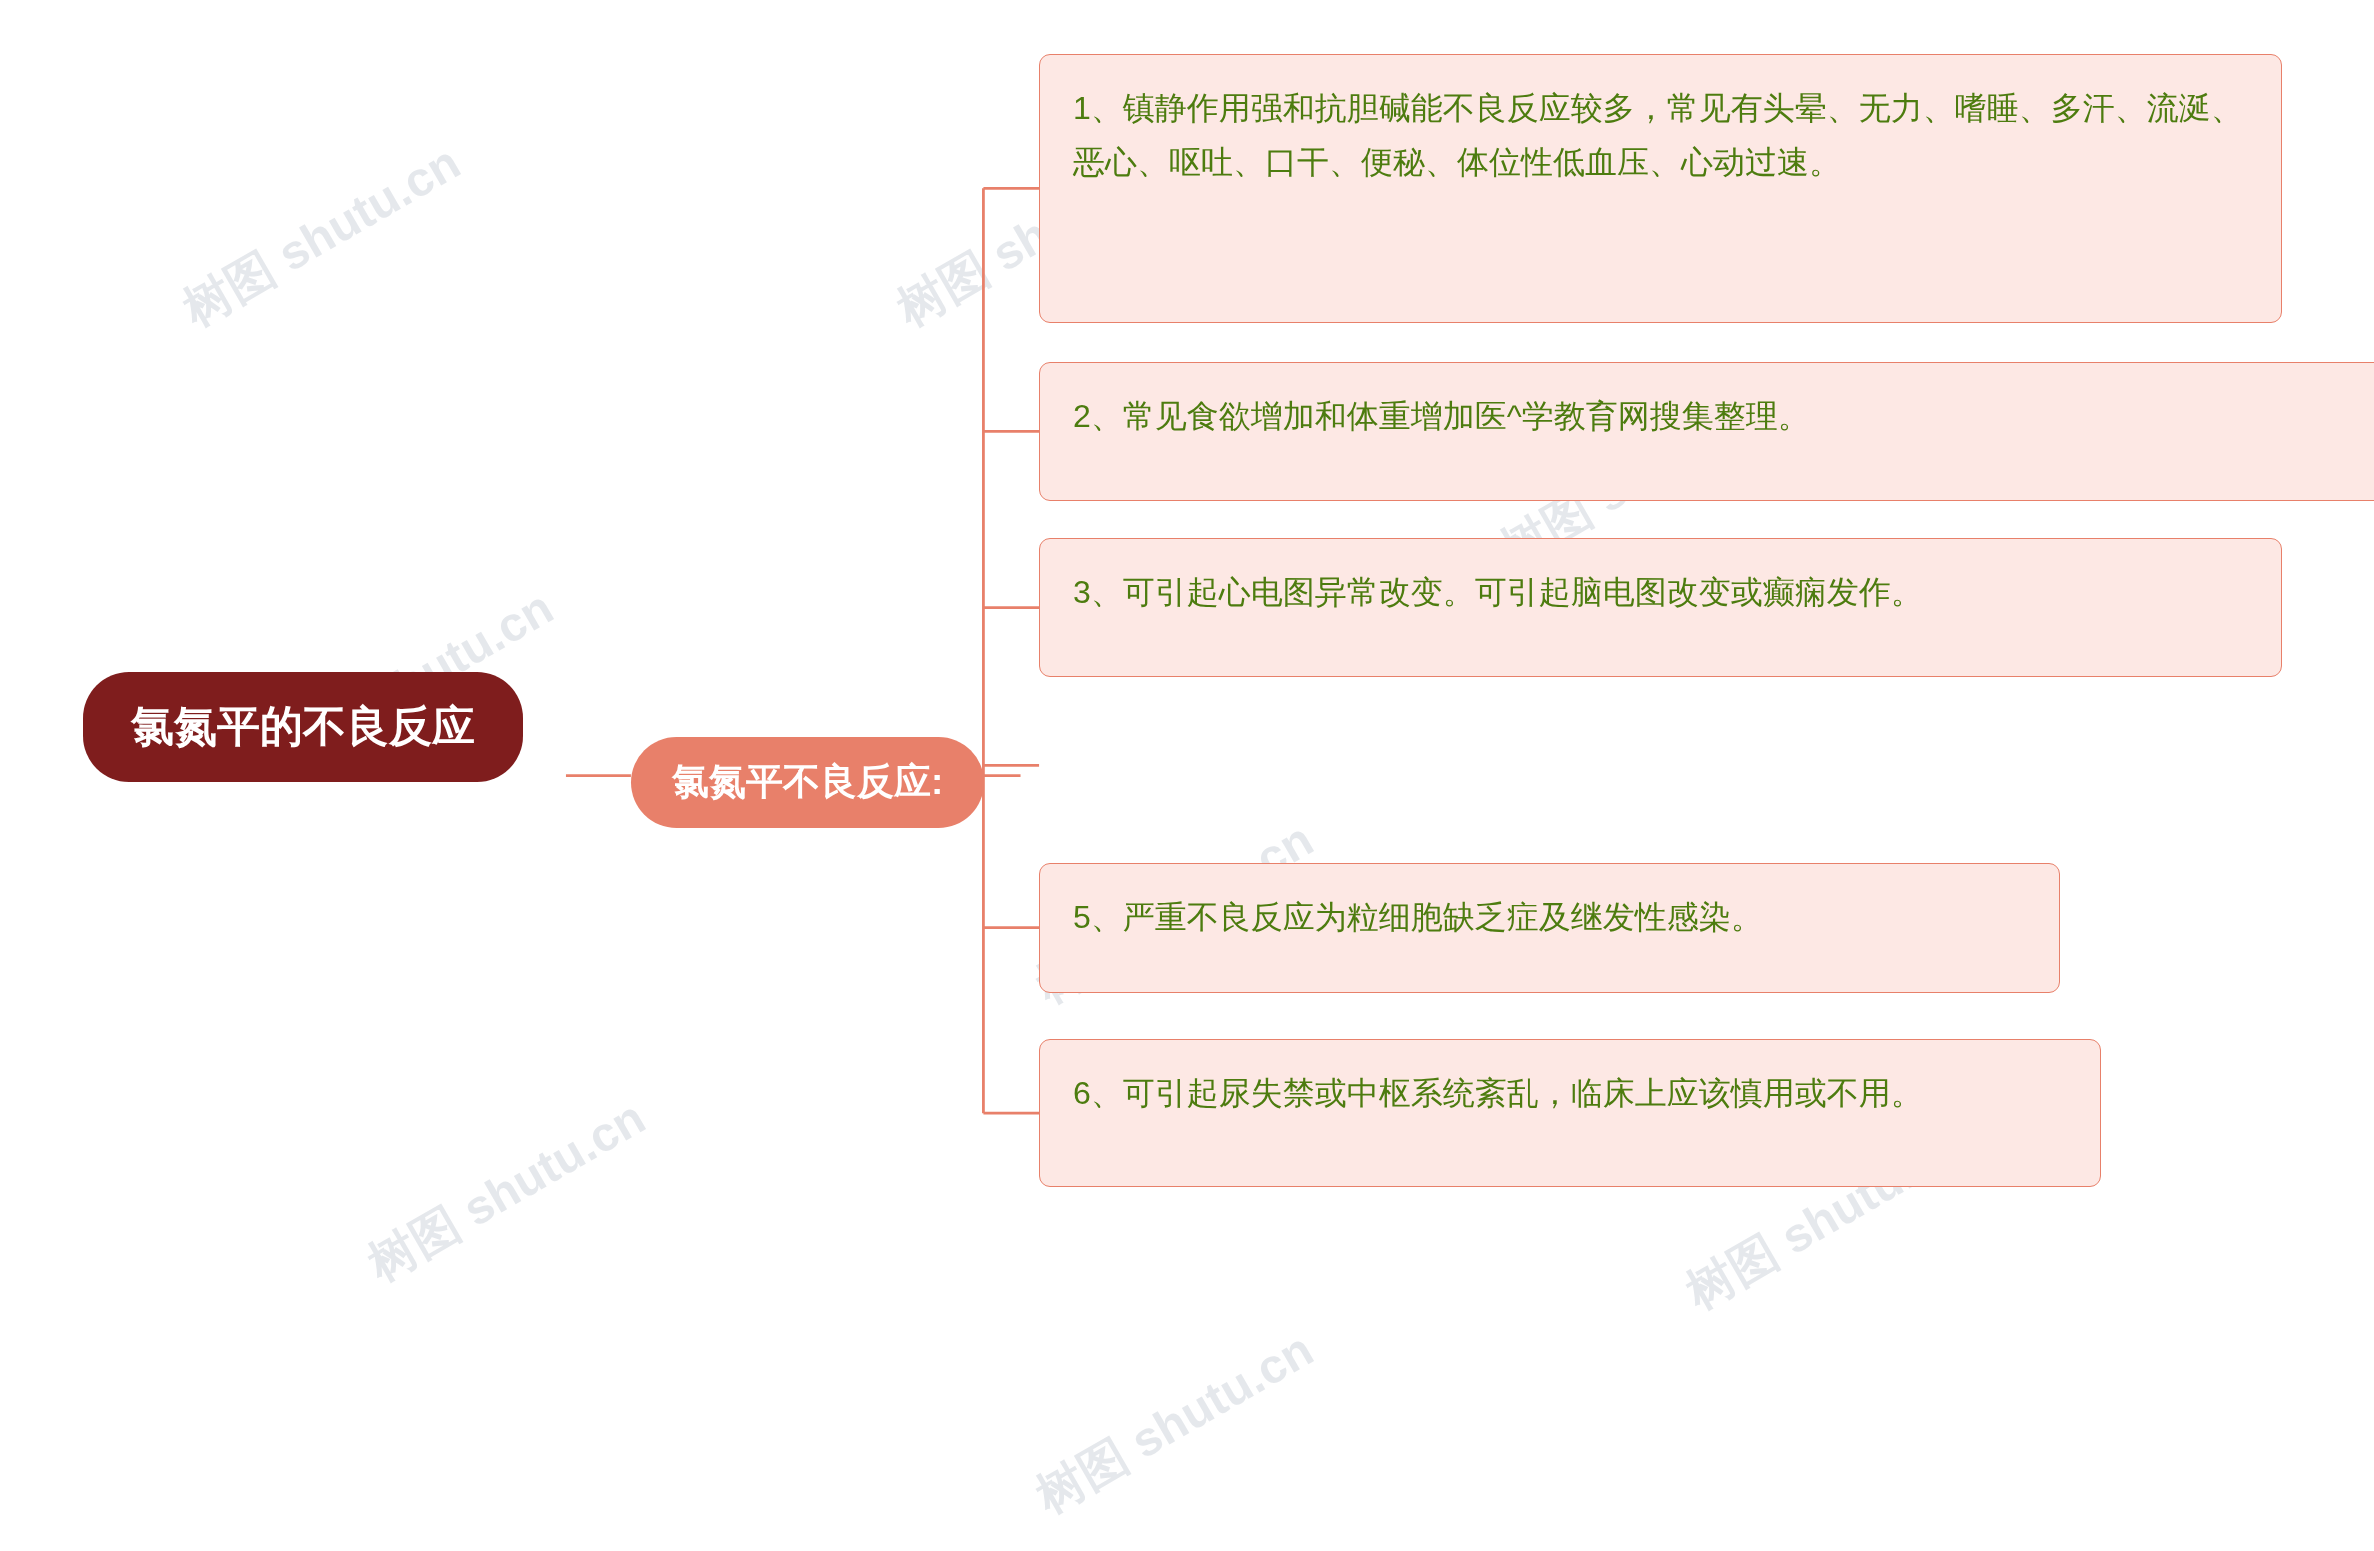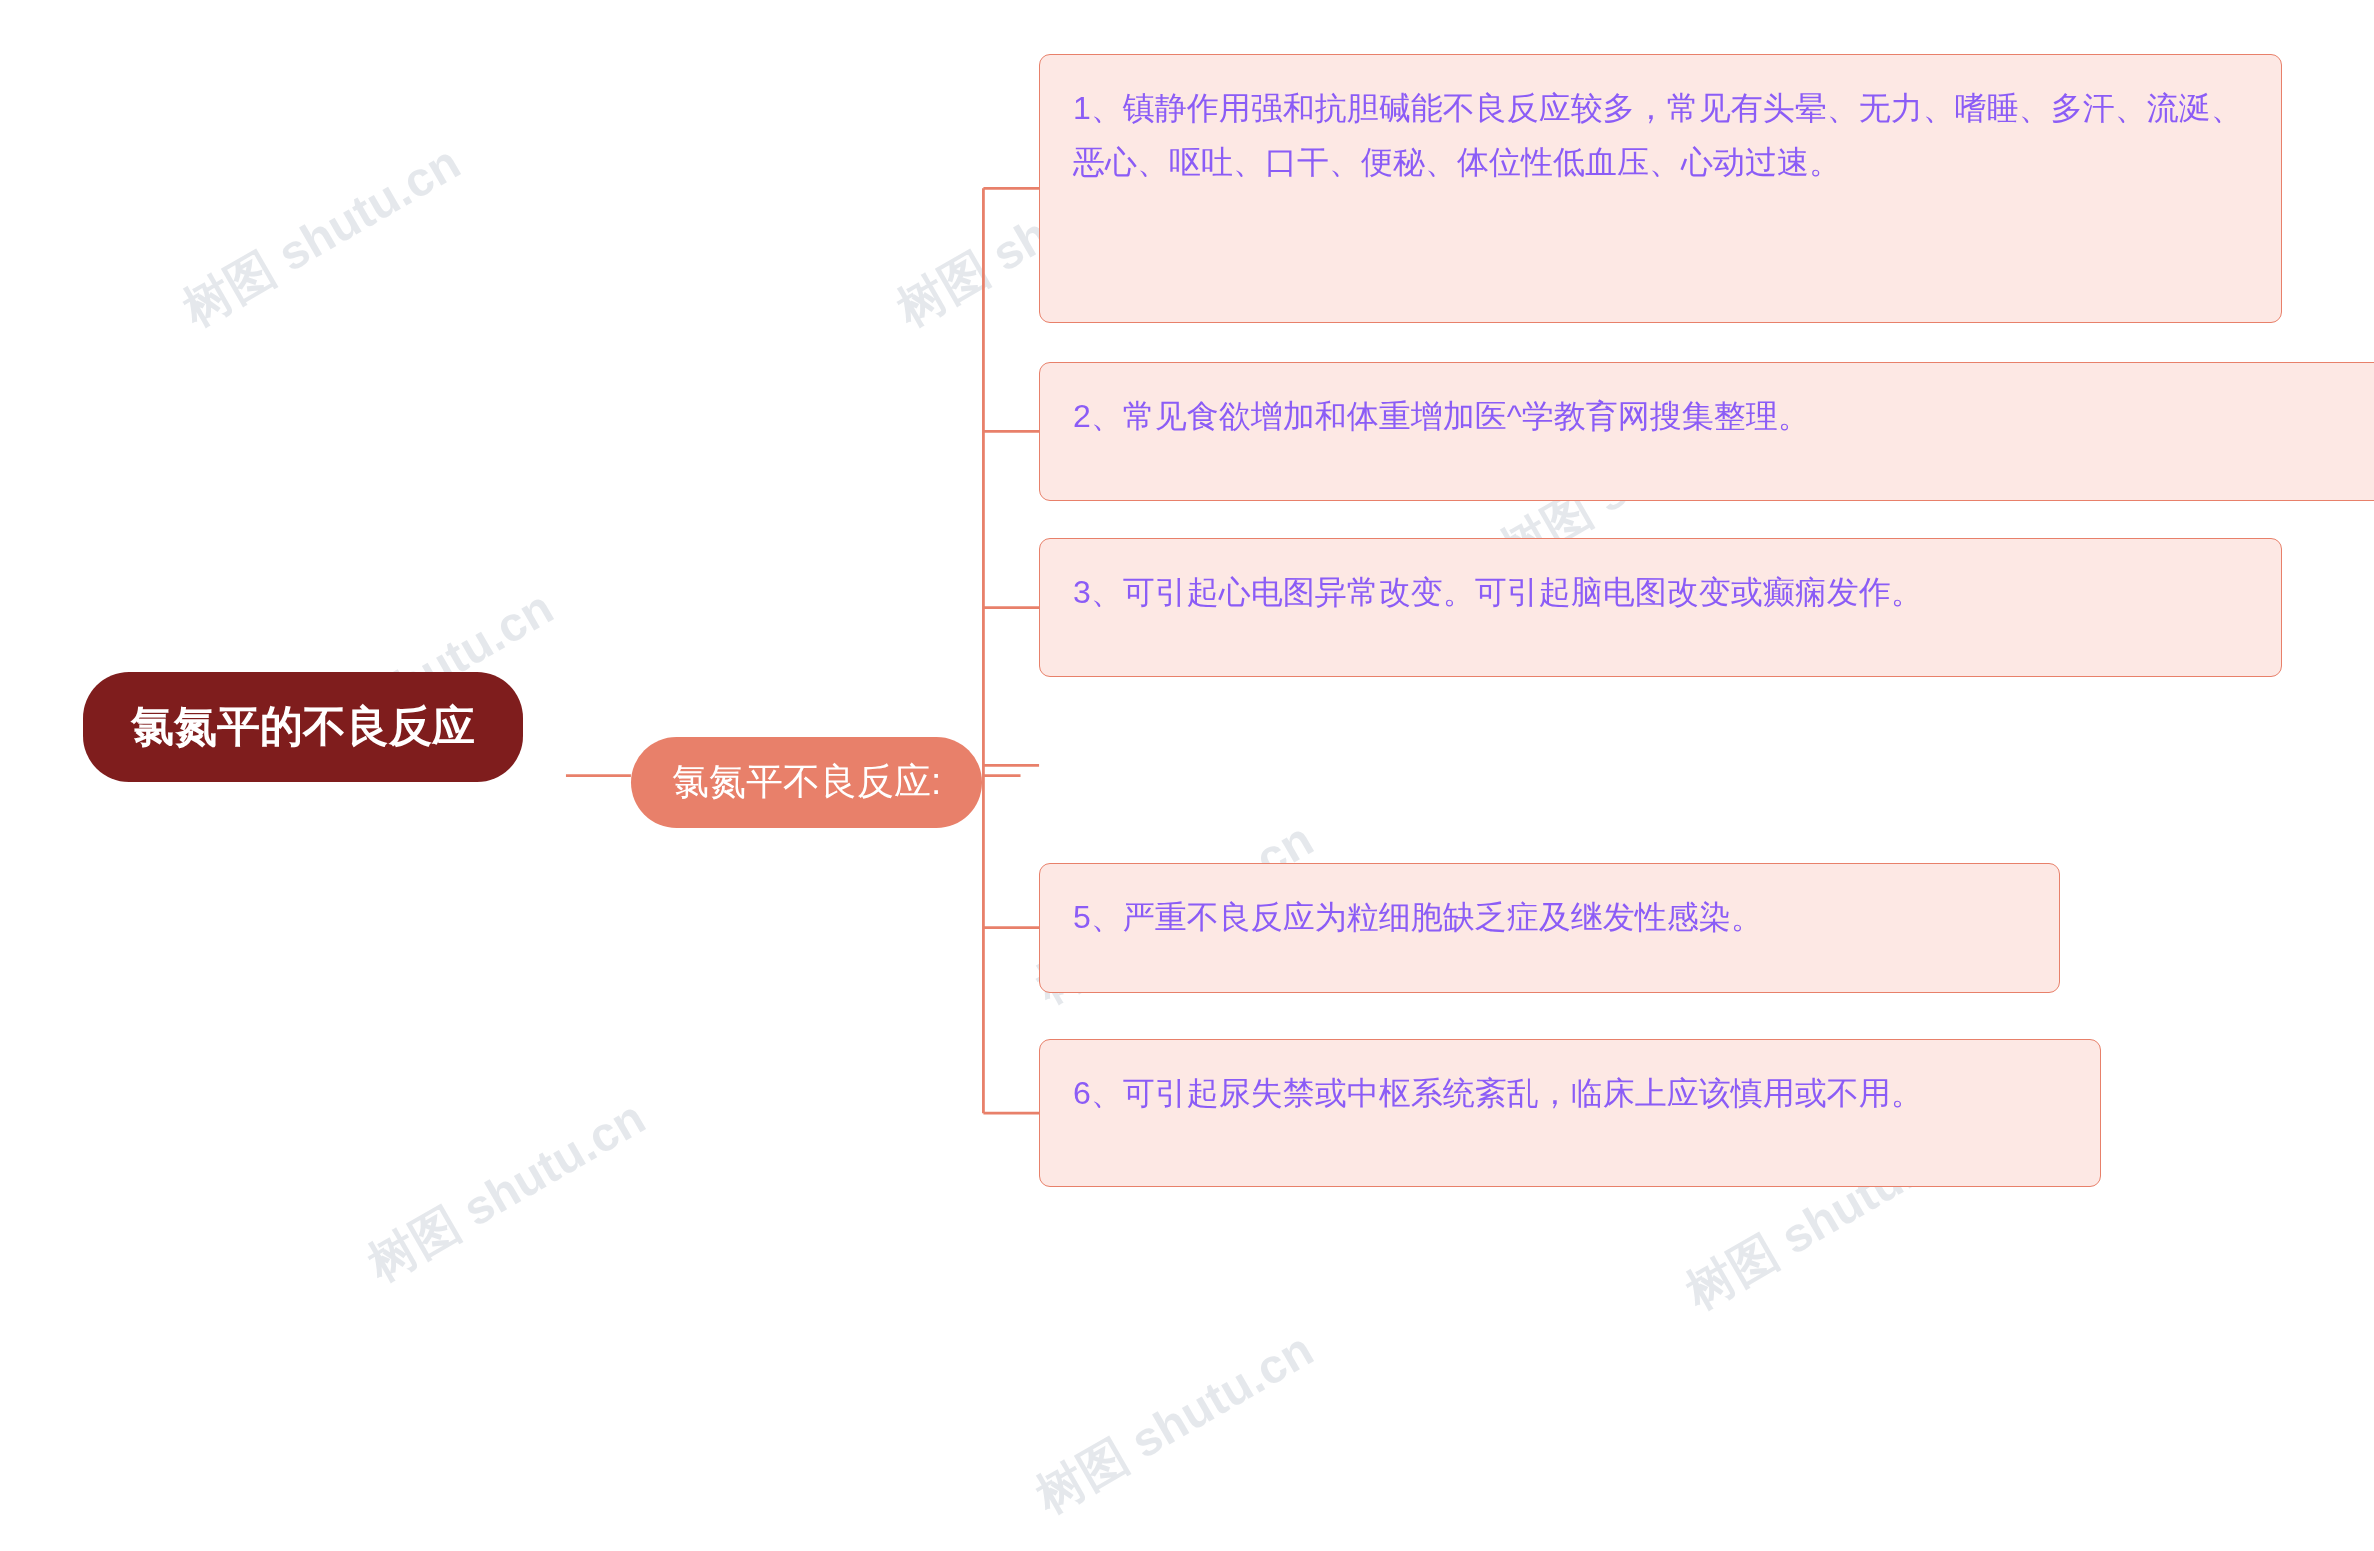--- a/index.html
+++ b/index.html
@@ -47,33 +47,33 @@
     }
 
     
     .second-node {
       position: absolute;
       background: #e8806a;
       color: #ffffff;
       border-radius: 46px;
       padding: 20.4px 41px;
       font-size: 37px;
-      font-weight: normal;
+      font-weight: bold;
       white-space: nowrap;
     }
 
     
     .leaf-node {
       position: absolute;
       background: #fde8e4;
       border: 1.9px solid #e8806a;
       border-radius: 11px;
       padding: 26px 33px;
       font-size: 32px;
-      color: #8b5cf6;
+      color: #4d7c0f;
       line-height: 1.7;
     }
 
     
     .connectors {
       position: absolute;
       top: 0; left: 0;
       width: 100%;
       height: 100%;
       pointer-events: none;

